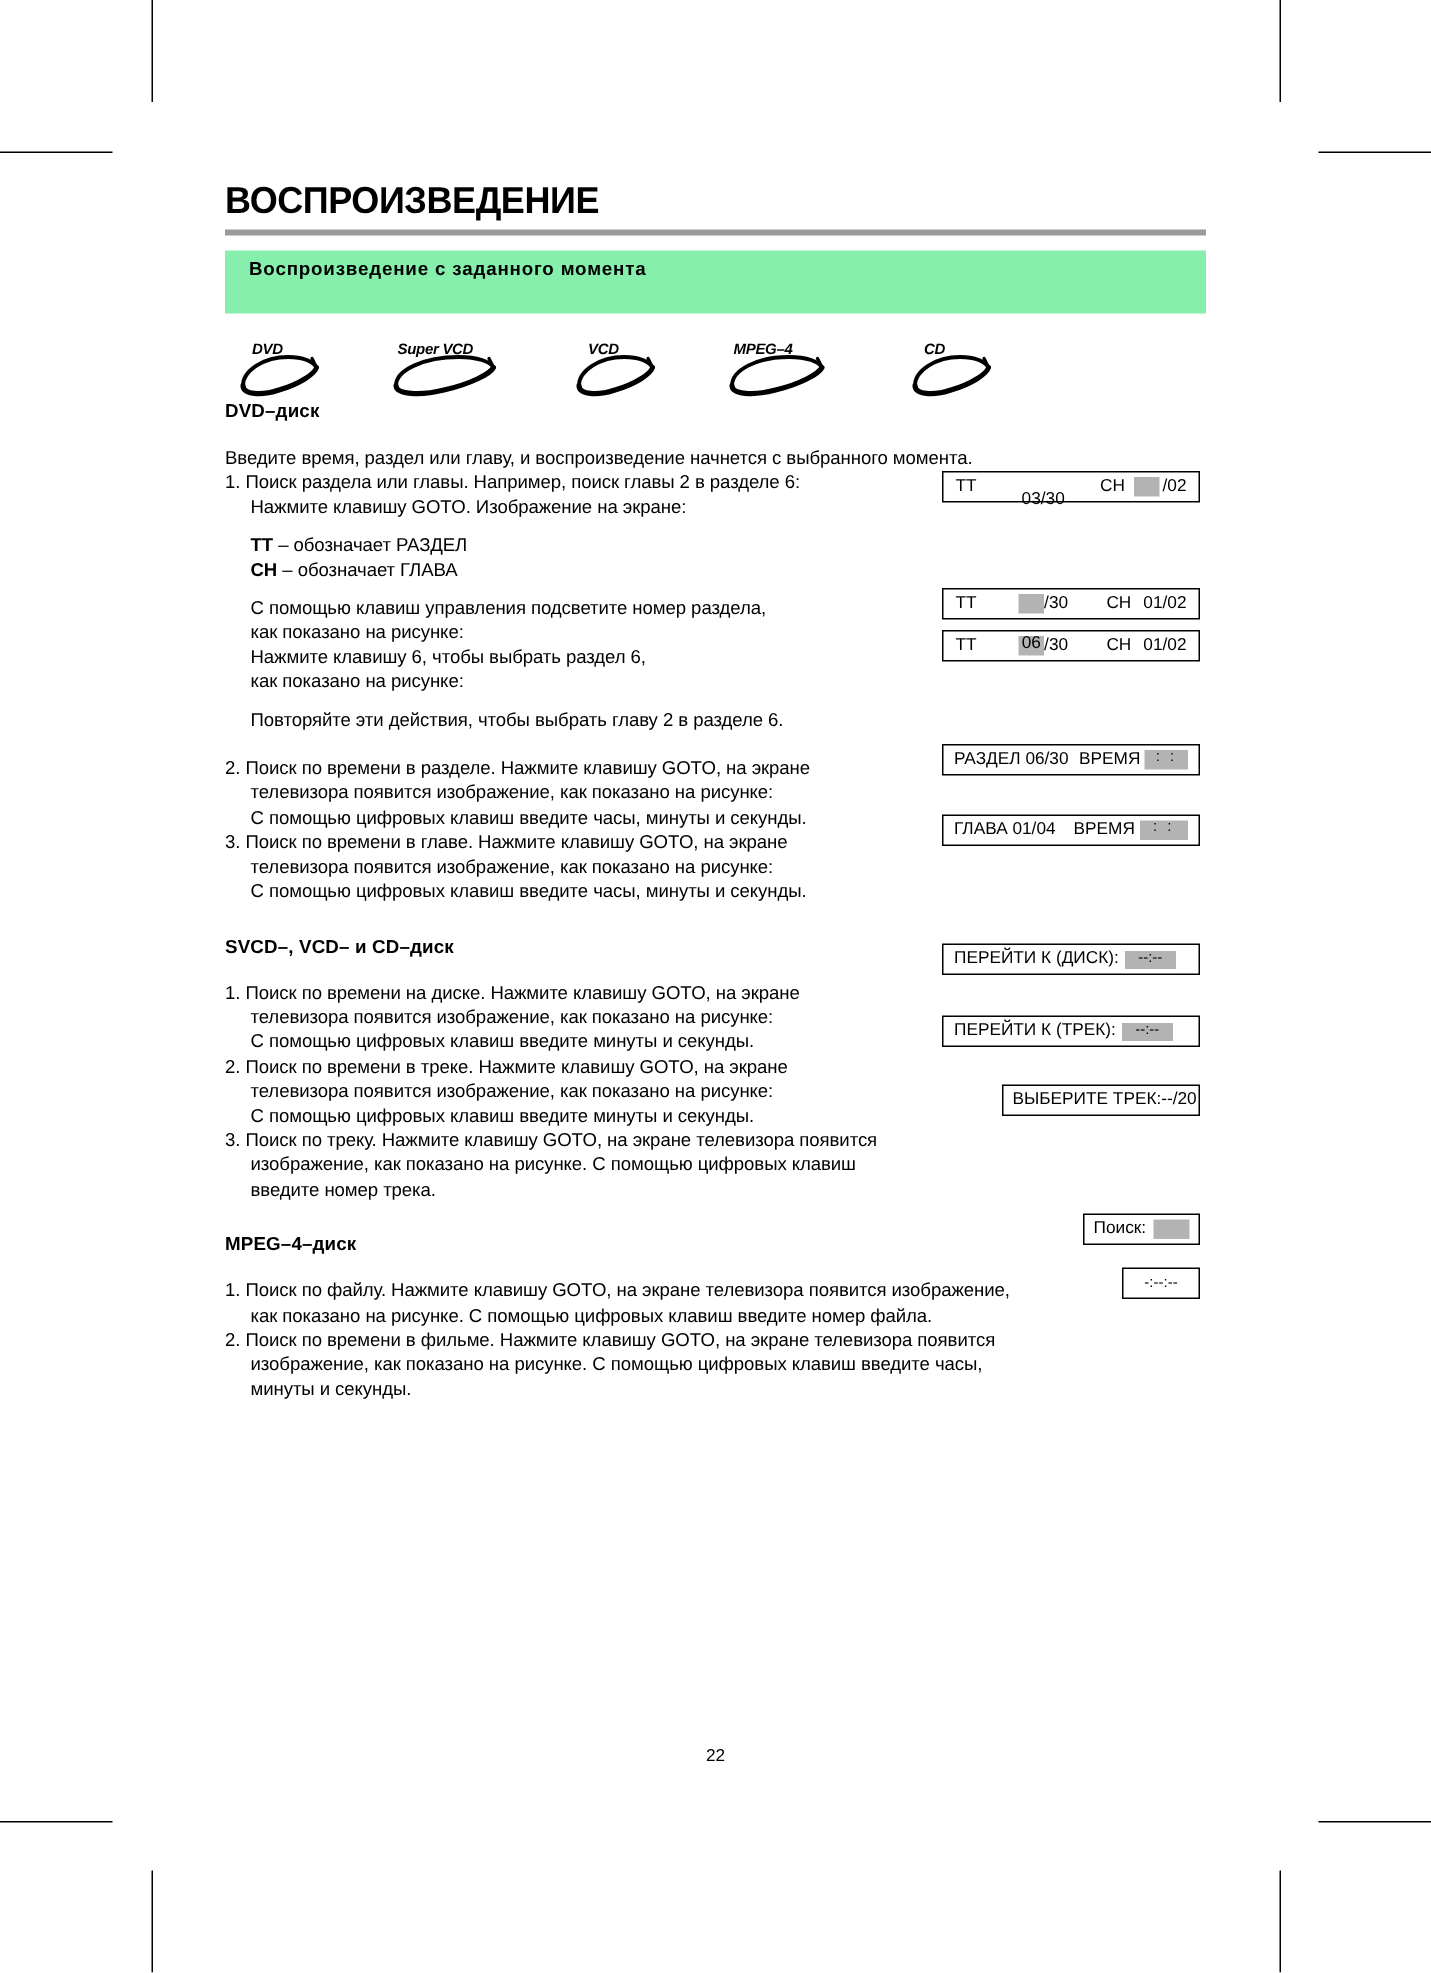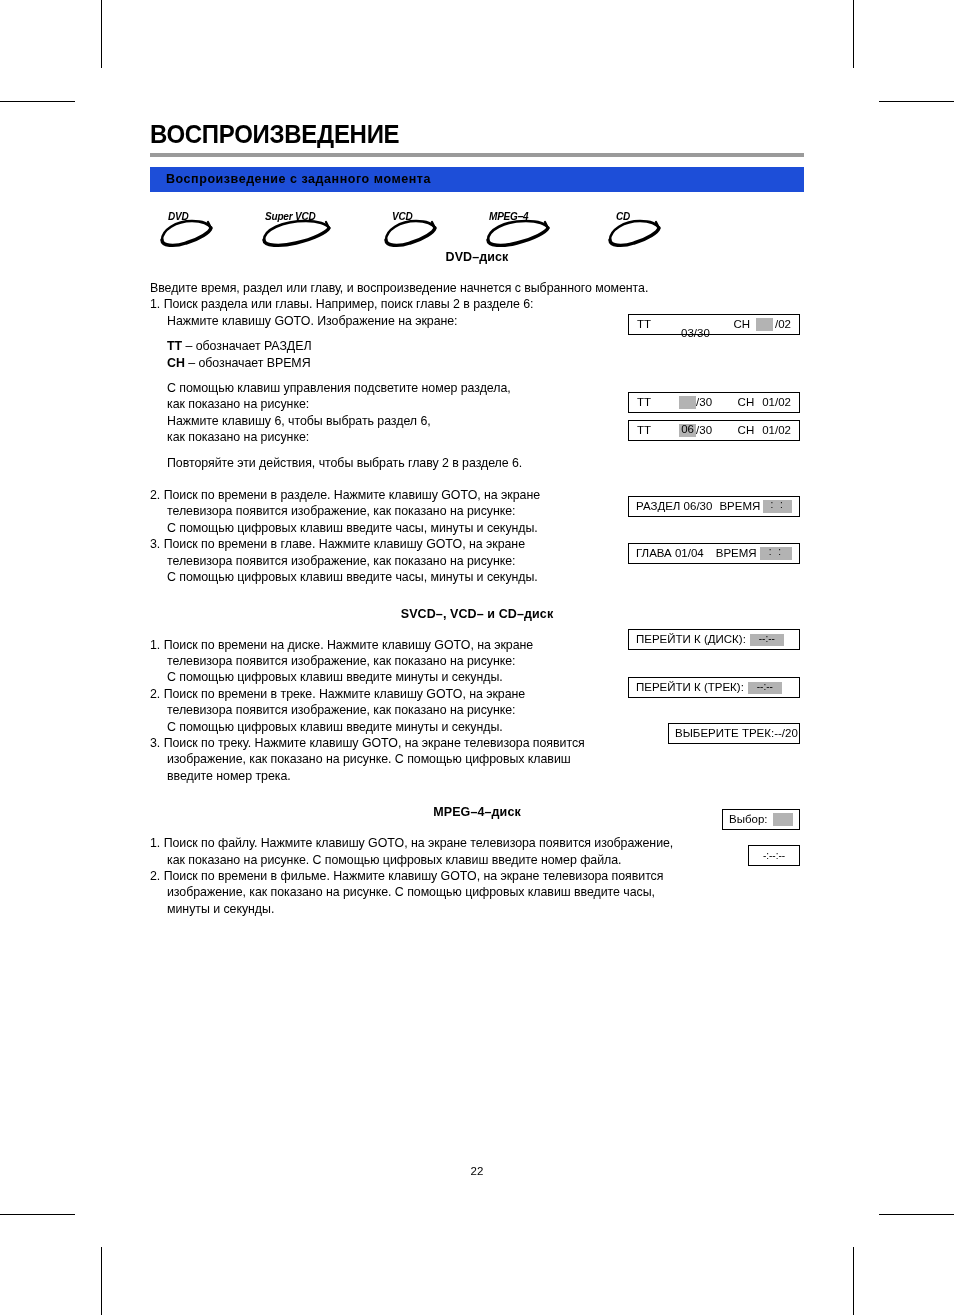--- a/index.html
+++ b/index.html
@@ -53,23 +53,23 @@
   }
   .title-rule {
     height: 4px;
     background: #9a9a9a;
     width: 654px;
     margin-bottom: 10px;
   }
 
   
   .section-bar {
-    background: #1d4ed8;
+    background: #86efac;
     width: 654px;
-    height: 25px;
+    height: 42px;
     line-height: 25px;
     font-size: 12.5px;
     font-weight: bold;
     letter-spacing: 0.55px;
     padding-left: 16px;
     box-sizing: border-box;
   }
 
   
   .disc-row {
@@ -99,21 +99,20 @@
     letter-spacing: -0.2px;
   }
   .disc.wide .disc-label { left: 5px; }
 
   
   .h3 {
     font-size: 12.5px;
     font-weight: bold;
     margin: 0;
     letter-spacing: 0.1px;
-    text-align: center;
   }
   .body {
     font-size: 12.4px;
     line-height: 16.4px;
     letter-spacing: -0.05px;
     white-space: nowrap;
   }
   .indent1 { padding-left: 17px; }
   .bold { font-weight: bold; }
 
@@ -220,21 +219,21 @@
   <div class="body">1. Поиск раздела или главы. Например, поиск главы 2 в разделе 6:</div>
   <div class="body indent1">Нажмите клавишу GOTO. Изображение на экране:</div>
 
   <div class="gap-s"></div>
   <div class="body indent1">
     <span class="bold">TT</span>
     <span>– обозначает РАЗДЕЛ</span>
   </div>
   <div class="body indent1">
     <span class="bold">CH</span>
-    <span>– обозначает ВРЕМЯ</span>
+    <span>– обозначает ГЛАВА</span>
   </div>
 
   <div class="gap-s"></div>
   <div class="body indent1">С помощью клавиш управления подсветите номер раздела,</div>
   <div class="body indent1">как показано на рисунке:</div>
   <div class="body indent1">Нажмите клавишу 6, чтобы выбрать раздел 6,</div>
   <div class="body indent1">как показано на рисунке:</div>
 
   <div class="gap-s"></div>
   <div class="body indent1">Повторяйте эти действия, чтобы выбрать главу 2 в разделе 6.</div>
@@ -316,21 +315,21 @@
   <span>ПЕРЕЙТИ К (ТРЕК):</span>
   <span class="hl hl-dash" style="margin-left:4px;">--:--</span>
 </div>
 
 <div class="osd" style="left:668px; top:723px; width:132px; height:21px; padding:0 6px;">
   <span>ВЫБЕРИТЕ ТРЕК:</span>
   <span>--/20</span>
 </div>
 
 <div class="osd" style="left:722px; top:809px; width:78px; height:21px; padding:0 6px;">
-  <span>Выбор:</span>
+  <span>Поиск:</span>
   <span class="hl hl-wide" style="margin-left:5px;"></span>
 </div>
 
 <div class="osd" style="left:748px; top:845px; width:52px; height:21px; justify-content:center; font-size:10px;">
   <span>-:--:--</span>
 </div>
 
 <div class="page-num">22</div>
 
 </body></html>

